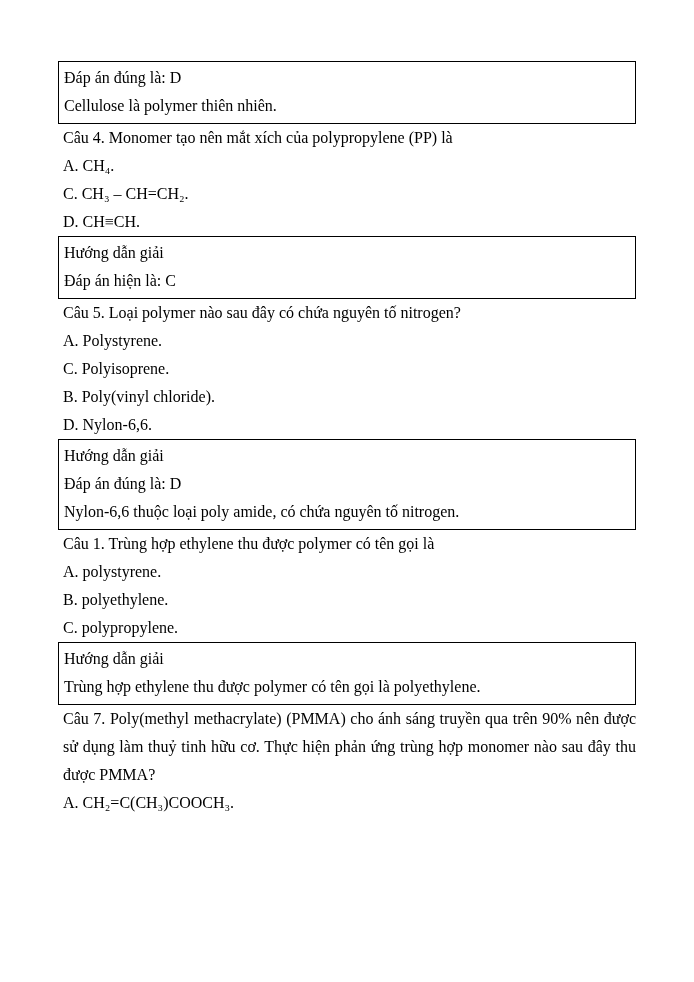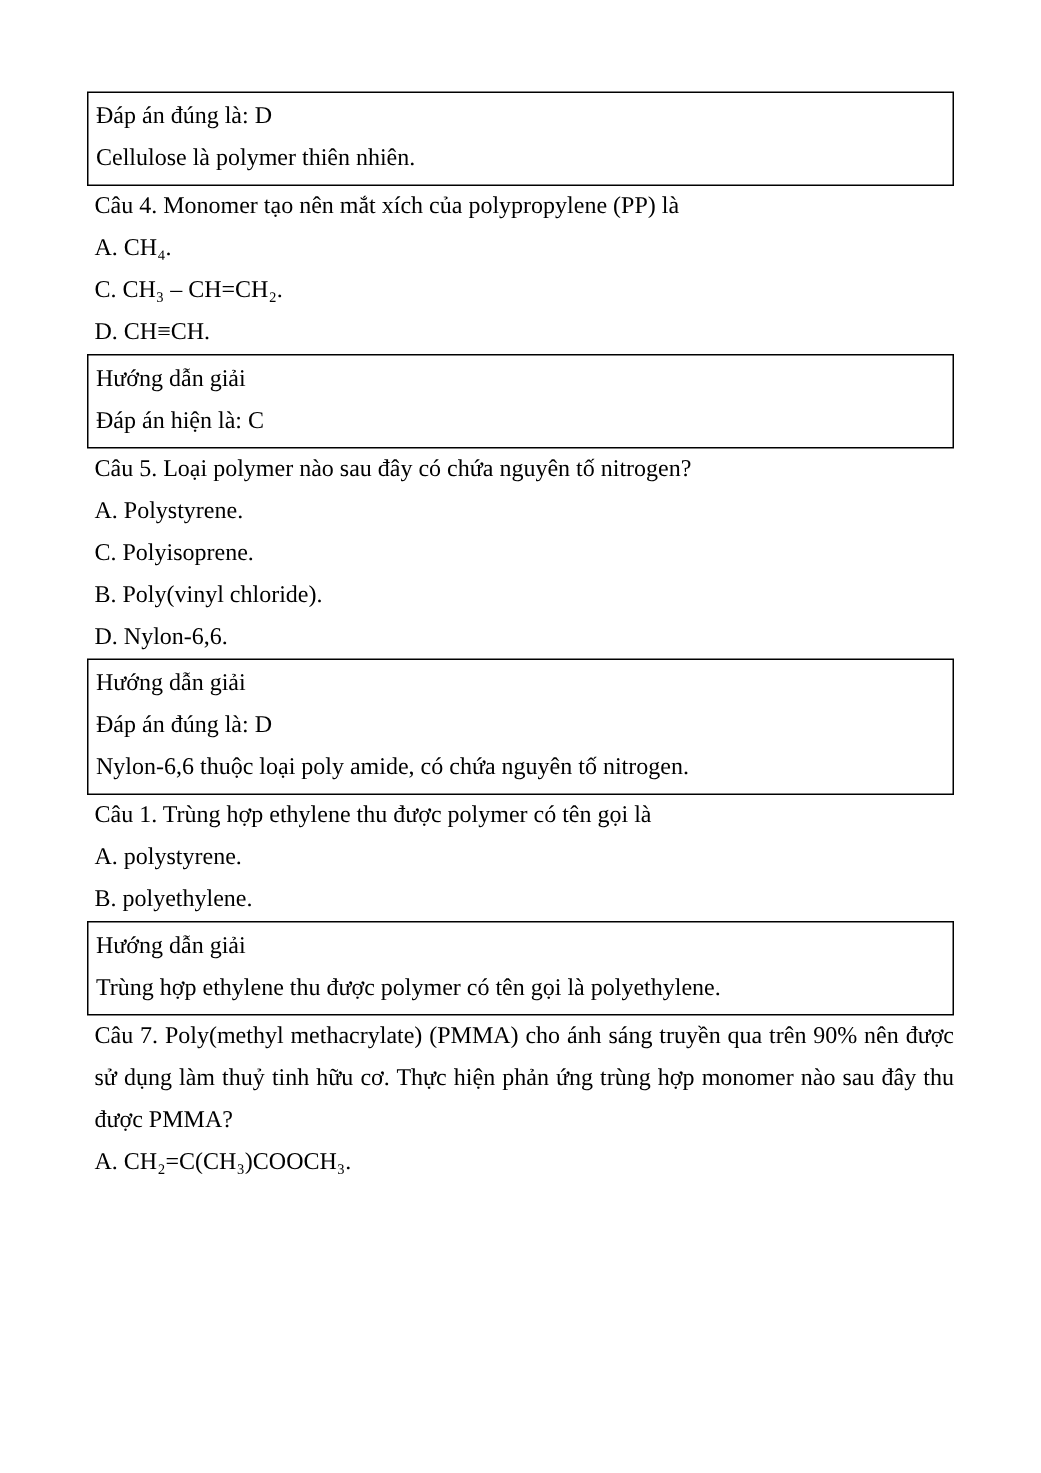--- a/index.html
+++ b/index.html
@@ -49,19 +49,20 @@
     <p class="line"><b>B.</b><span> Poly(vinyl chloride).</span></p>
     <p class="line"><b>D.</b><span> Nylon-6,6.</span></p>
     <div class="box" style="border-color: rgb(0, 0, 0);">
       <p class="line"><b>Hướng dẫn giải</b></p>
       <p class="line"><b>Đáp án đúng là: D</b></p>
       <p class="line"><span>Nylon-6,6 thuộc loại poly amide, có chứa nguyên tố nitrogen.</span></p>
     </div>
     <p class="line"><b>Câu 1.</b><span> Trùng hợp ethylene thu được polymer có tên gọi là</span></p>
     <p class="line"><b>A.</b><span> polystyrene.</span></p>
     <p class="line"><b>B.</b><span> polyethylene.</span></p>
+    <p class="line"><b>C.</b><span> polypropylene.</span></p>
     <div class="box" style="border-color: rgb(0, 0, 0);">
       <p class="line"><b>Hướng dẫn giải</b></p>
       <p class="line"><span>Trùng hợp ethylene thu được polymer có tên gọi là polyethylene.</span></p>
     </div>
     <p class="line justify"><b>Câu 7.</b><span> Poly(methyl methacrylate) (PMMA) cho ánh sáng truyền qua trên 90% nên được sử dụng làm thuỷ tinh hữu cơ. Thực hiện phản ứng trùng hợp monomer nào sau đây thu được PMMA?</span></p>
     <p class="line"><b>A.</b><span> CH₂=C(CH₃)COOCH₃.</span></p>
   </div>
 
 </body></html>

